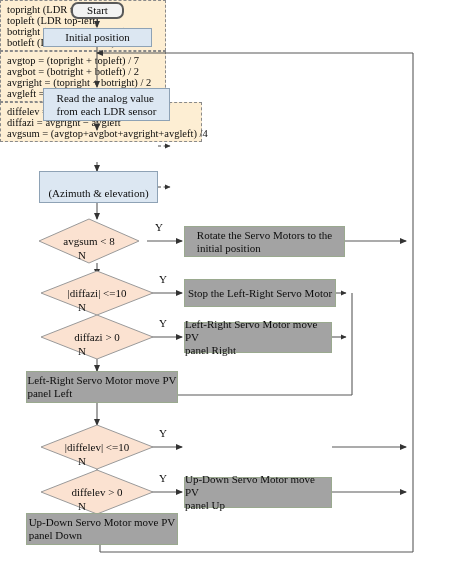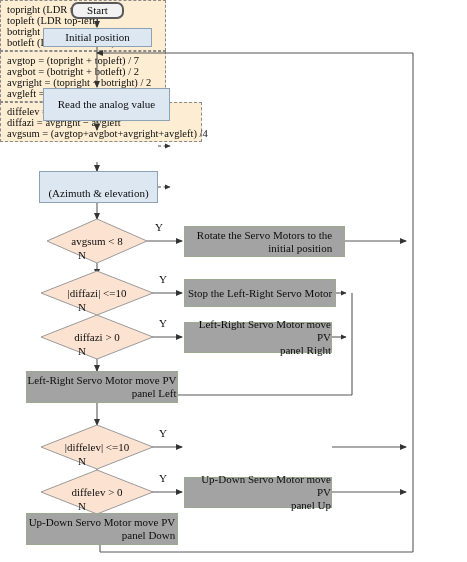--- a/index.html
+++ b/index.html
@@ -1,21 +1,21 @@
 <!DOCTYPE html>
 <html><head>
 <meta charset="utf-8">
 <style>
   html,body{margin:0;padding:0;background:#ffffff;}
   body{width:467px;height:562px;position:relative;
        font-family:"Liberation Serif","DejaVu Serif",serif;
        color:#0d0d0d;-webkit-font-smoothing:antialiased;}
   #chart{position:absolute;left:0;top:0;width:467px;height:562px;overflow:hidden;}
   .node{position:absolute;box-sizing:border-box;display:flex;align-items:center;
-        justify-content:center;text-align:right;line-height:1.18;}
+        justify-content:center;text-align:left;line-height:1.18;}
   .proc{border:1px solid #9a9a9a;}
   .blue{background:#dce7f2;border:1px solid #8ea2b5;}
   .green{background:#a3a3a3;border:1px solid #9aa98f;}
   .term{background:#f2f2f2;border:2px solid #595959;border-radius:7px;}
   .note{background:#fdeed3;border:1px dashed #8a8a8a;
         display:block;text-align:left;padding:3px 5px 2px 6px;box-sizing:border-box;}
   .note div{white-space:nowrap;}
   .diamond-wrap{position:absolute;}
   .diamond-wrap svg{position:absolute;left:0;top:0;overflow:visible;}
   .diamond-label{position:absolute;left:0;top:0;width:100%;height:100%;
@@ -104,32 +104,33 @@
     <span>Start</span>
   </div>
 
   <div class="node proc blue fs11" style="left:43px;top:28px;width:109px;height:19px;">
     <span>Initial position</span>
   </div>
 
   <div class="node proc blue fs11" style="left:43px;top:88px;width:127px;height:33px;">
     <span>
       <span>Read the analog value</span><br>
+      <span>from each LDR sensor</span>
     </span>
   </div>
 
 
   <div class="node proc blue fs11" style="left:39px;top:171px;width:119px;height:32px;">
     <span>
       <br>
       <span>(Azimuth &amp; elevation)</span>
     </span>
   </div>
 
-  <div class="diamond-wrap" style="left:47px;top:219px;width:100px;height:44px;">
+  <div class="diamond-wrap" style="left:39px;top:219px;width:100px;height:44px;">
     <svg width="100" height="44" viewBox="0 0 100 44">
       <polygon points="50,0 100,22 50,44 0,22" fill="#fbe2d1" stroke="#9a9a9a" stroke-width="1"></polygon>
     </svg>
     <div class="diamond-label fs11">avgsum &lt; 8</div>
   </div>
 
   <div class="diamond-wrap" style="left:41px;top:271px;width:112px;height:44px;">
     <svg width="112" height="44" viewBox="0 0 112 44">
       <polygon points="56,0 112,22 56,44 0,22" fill="#fbe2d1" stroke="#9a9a9a" stroke-width="1"></polygon>
     </svg>

